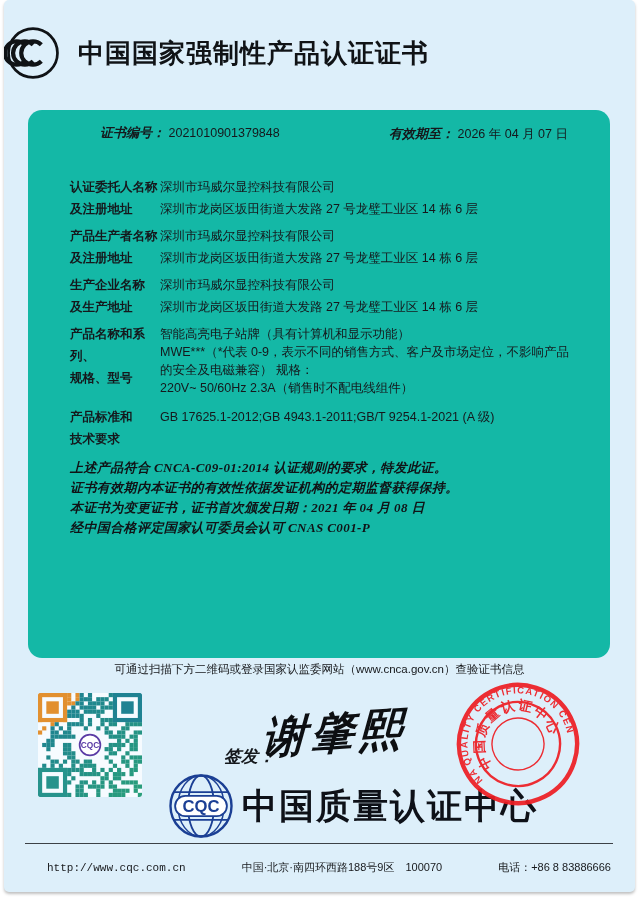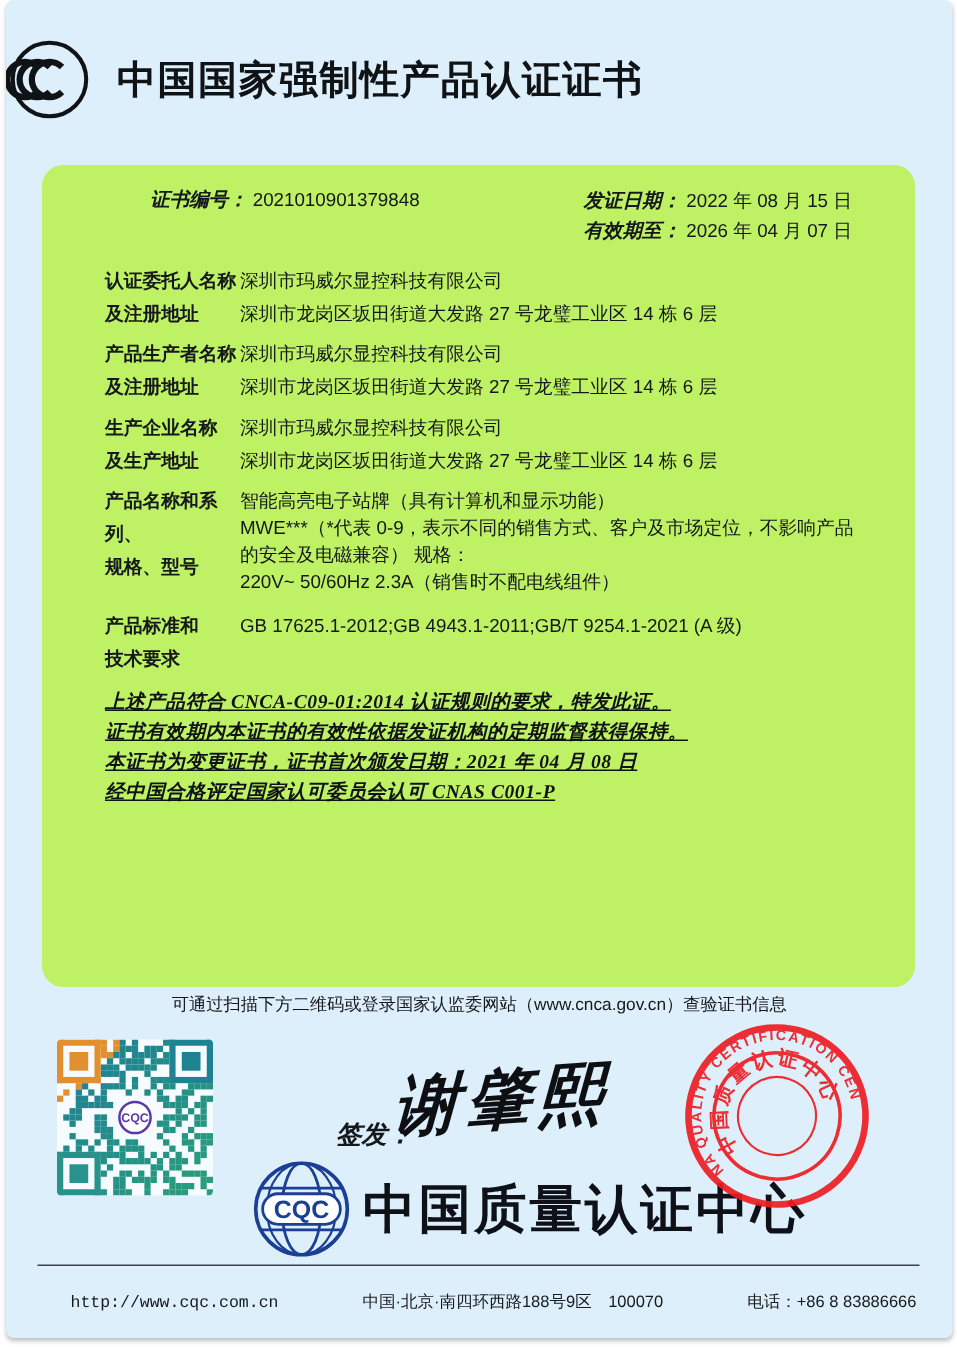--- a/index.html
+++ b/index.html
@@ -11,36 +11,36 @@
     position:absolute;left:4px;top:0;right:3px;bottom:6px;
     background:#ddeffa;border-radius:5px;overflow:hidden;
     box-shadow:0 2px 3px rgba(0,0,0,.25);
   }
   
   .header{position:absolute;top:24px;left:0;width:100%;
     display:flex;align-items:center;justify-content:flex-start;gap:16px;}
   .title{font-size:26px;font-weight:700;letter-spacing:1px;color:#101316;}
   
   .panel{position:absolute;left:24px;top:110px;width:582px;height:548px;
-    background:#bef264;border-radius:14px;}
+    background:#14b8a6;border-radius:14px;}
   .cert-row{display:flex;justify-content:space-between;
     padding:14px 42px 0 72px;font-size:12.5px;height:40px;}
   .kai{font-family:"Liberation Serif","DejaVu Serif",serif;
     font-weight:700;font-style:italic;font-size:13px;}
   .cert-dates div{line-height:20px;}
   .sections{padding:0 30px 0 42px;}
   .frow{display:flex;margin-top:5px;font-size:12.5px;line-height:22px;}
   .frow.first{margin-top:12px;}
   .frow.standards{margin-top:9px;}
   .frow .lbl{width:90px;flex-shrink:0;font-weight:700;}
   .frow .val{flex:1;}
   .val.tight{line-height:18px;padding-top:2px;}
   .notes{margin:8px 0 0 42px;font-family:"Liberation Serif","DejaVu Serif",serif;
     font-style:italic;font-weight:600;font-size:13px;line-height:20px;
-    letter-spacing:.4px;color:#101316;text-decoration:underline;}
+    letter-spacing:.4px;color:#101316;}
   
   .qr-note{position:absolute;top:662px;left:0;width:100%;text-align:center;
     font-size:11.5px;color:#15171a;}
   .qr-wrap{position:absolute;left:34px;top:693px;width:104px;height:104px;}
   .sign-label{position:absolute;left:220px;top:745px;font-size:17px;}
   .signature{position:absolute;left:258px;top:704px;font-size:44px;font-weight:700;
     font-family:"DejaVu Serif","Liberation Serif",serif;font-style:italic;
     transform:rotate(-4deg) skewX(-6deg);letter-spacing:4px;color:#0d0f12;}
   .cqc-logo{position:absolute;left:160px;top:769px;width:74px;height:74px;}
   .org-name{position:absolute;left:238px;top:783px;font-size:35px;font-weight:600;
@@ -70,24 +70,20 @@
   </div>
 
   <div class="panel">
 
     <div class="cert-row">
       <div>
         <span class="kai">证书编号：</span>
         <span>2021010901379848</span>
       </div>
       <div class="cert-dates">
-        <div>
-          <span class="kai">发证日期：</span>
-          <span>2022 年 08 月 15 日</span>
-        </div>
         <div>
           <span class="kai">有效期至：</span>
           <span>2026 年 04 月 07 日</span>
         </div>
       </div>
     </div>
 
     <div class="sections">
 
       <div class="frow first">

